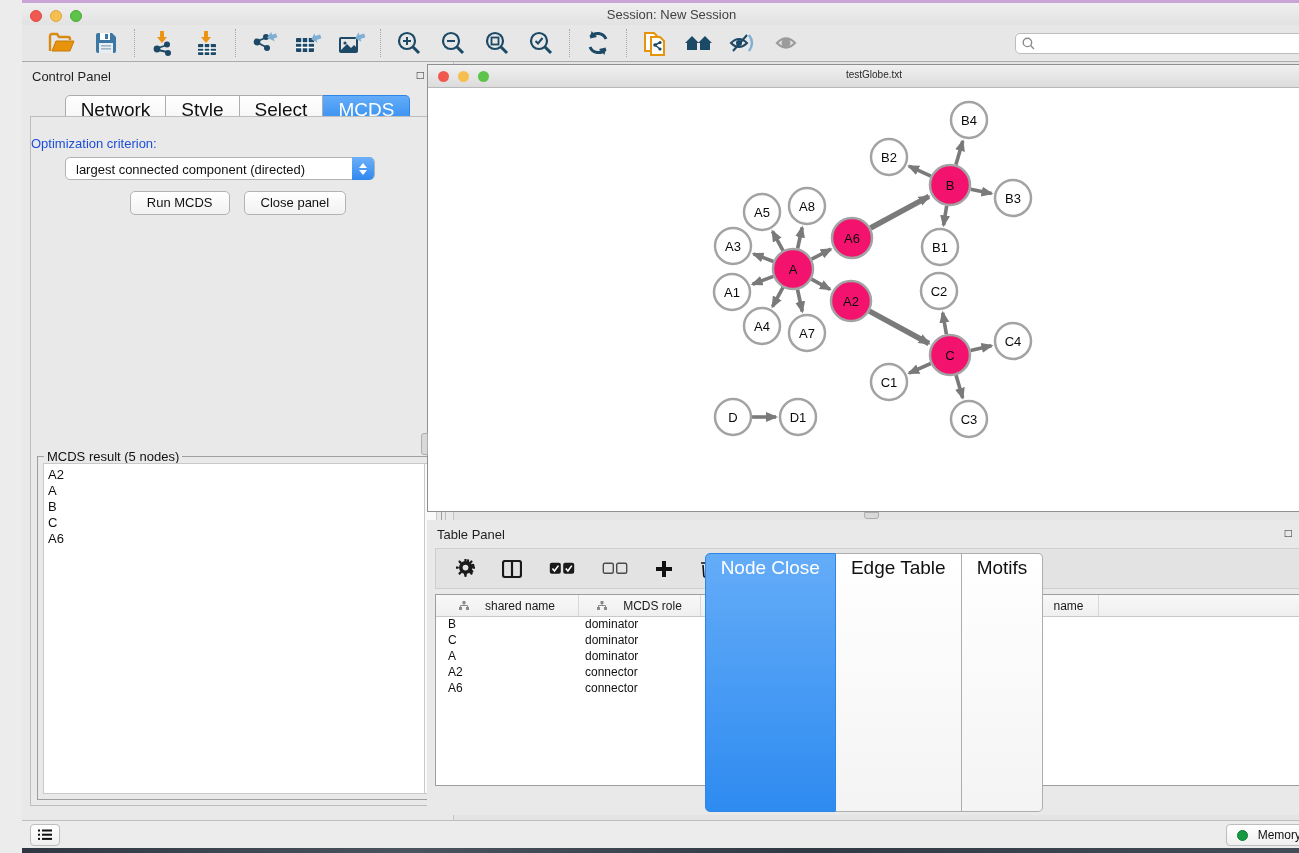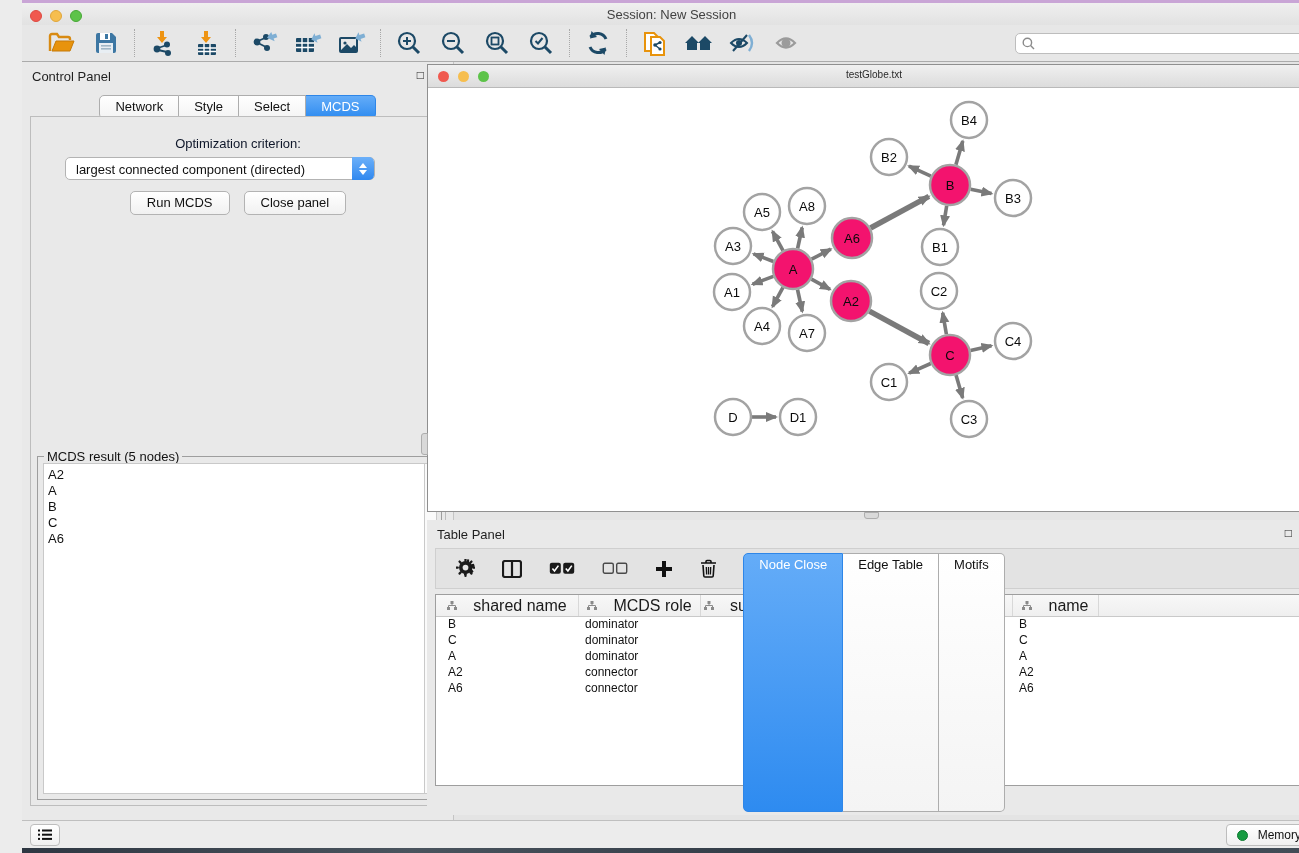--- a/index.html
+++ b/index.html
@@ -32,29 +32,29 @@
   
   .control-panel { position:absolute; left:0; top:62px; width:432px; height:758px;
                    background:#E9E9E9; border-right:1px solid #C4C4C4; }
   .panel-head { position:absolute; left:0; top:0; width:100%; height:26px; }
   .panel-title { position:absolute; left:10px; top:7px; font-size:13px; color:#1F1F1F; }
   .panel-icons { position:absolute; right:8px; top:6px; display:flex; gap:10px; }
   .float-glyph { font-size:12px; color:#222; line-height:14px; cursor:pointer; }
   .close-glyph { font-size:13px; color:#111; font-weight:bold; line-height:14px; cursor:pointer; }
 
   .seg-tabs { position:absolute; top:33px; left:0; width:100%; display:flex; justify-content:center; }
-  .seg-tab { font-size:13px; color:#111; background:linear-gradient(#FFFFFF,#F4F4F4);
+  .seg-tab { font-size:19px; color:#111; background:linear-gradient(#FFFFFF,#F4F4F4);
              border:1px solid #ADADAD; border-left:none; padding:3px 15px 4px; cursor:pointer; }
   .seg-tab:first-child { border-left:1px solid #ADADAD; border-radius:5px 0 0 5px; }
   .seg-tab:last-child { border-radius:0 5px 5px 0; }
   .seg-tab.sel { background:linear-gradient(#64ACF8,#2E8BF0); border-color:#2E86E8; color:#fff; }
 
   .cp-content { position:absolute; left:8px; right:7px; top:54px; bottom:14px;
                 border:1px solid #BDBDBD; background:#E9E9E9; }
-  .opt-label { position:absolute; top:19px; width:100%; text-align:center; font-size:13px; color:#0f172a; }
+  .opt-label { position:absolute; top:19px; width:100%; text-align:left; font-size:13px; color:#1d4ed8; }
   .dropdown { position:absolute; left:34px; top:40px; width:310px; height:23px;
               background:#fff; border:1px solid #B3B3B3; border-radius:5px; cursor:pointer; }
   .dropdown-text { position:absolute; left:10px; top:4px; font-size:13px; color:#111; white-space:nowrap; }
   .dropdown-cap { position:absolute; right:0; top:-1px; width:22px; height:23px;
                   background:linear-gradient(#6CB0F9,#3088EF); border-radius:0 5px 5px 0;
                   display:flex; flex-direction:column; align-items:center; justify-content:center; }
   .chev { width:0; height:0; border-left:4px solid transparent; border-right:4px solid transparent; }
   .chev-up { border-bottom:5px solid #fff; margin-bottom:2px; }
   .chev-dn { border-top:5px solid #fff; }
   .btn-row { position:absolute; top:74px; width:100%; display:flex; justify-content:center; gap:14px; }
@@ -99,21 +99,21 @@
                 background:#E3E3E3; border:1px solid #CFCFCF;
                 display:flex; align-items:center; gap:27px; padding-left:20px; }
   .tp-icon { display:flex; align-items:center; justify-content:center; cursor:pointer; }
   .tp-icon.gray { cursor:default; }
   .fx-label { font-family:"DejaVu Serif", serif; font-style:italic; font-size:17px; color:#A9A9A9; }
   .tp-table { position:absolute; left:8px; right:8px; top:74px; height:192px;
               background:#fff; border:1px solid #9E9E9E; overflow:hidden; }
   .tp-header { display:flex; height:22px; background:linear-gradient(#F8F8F8,#EFEFEF);
                border-bottom:1px solid #C9C9C9; }
   .th-cell { display:flex; align-items:center; justify-content:center; gap:16px;
-             border-right:1px solid #D8D8D8; font-size:16px; color:#1A1A1A; cursor:pointer; }
+             border-right:1px solid #D8D8D8; font-size:12px; color:#1A1A1A; cursor:pointer; }
   .tp-row { display:flex; height:16px; font-size:12px; color:#111; cursor:default; }
   .td-cell { overflow:hidden; white-space:nowrap; }
   .tp-tabs { position:absolute; bottom:3px; width:100%; display:flex; justify-content:center; }
 
   
   .statusbar { position:absolute; left:0; top:820px; width:100%; height:28px;
                background:#ECECEC; border-top:1px solid #BFBFBF; }
   .status-left-btn { position:absolute; left:8px; top:3px; width:30px; height:22px;
                      background:linear-gradient(#FFFFFF,#F0F0F0); border:1px solid #BDBDBD;
                      border-radius:4px; display:flex; align-items:center; justify-content:center; cursor:pointer; }

